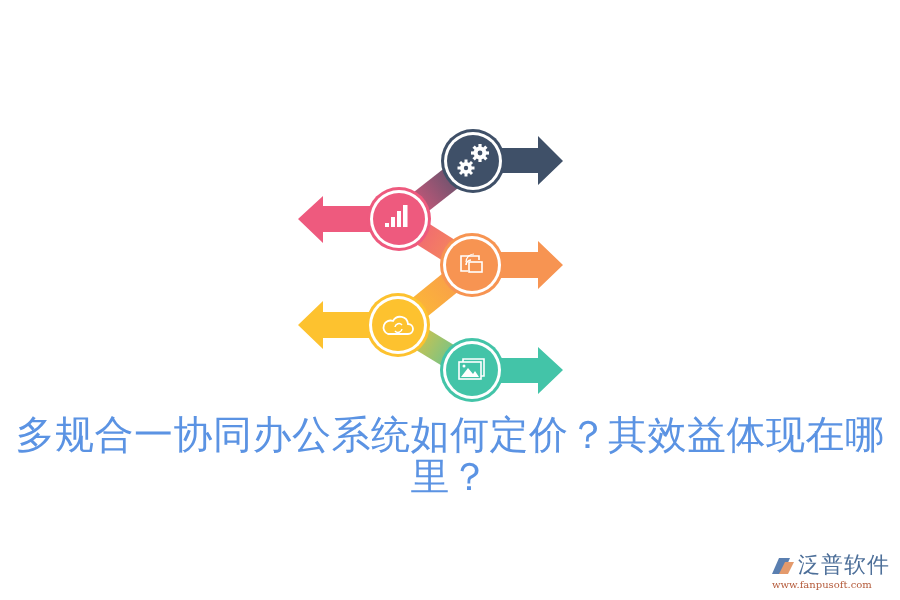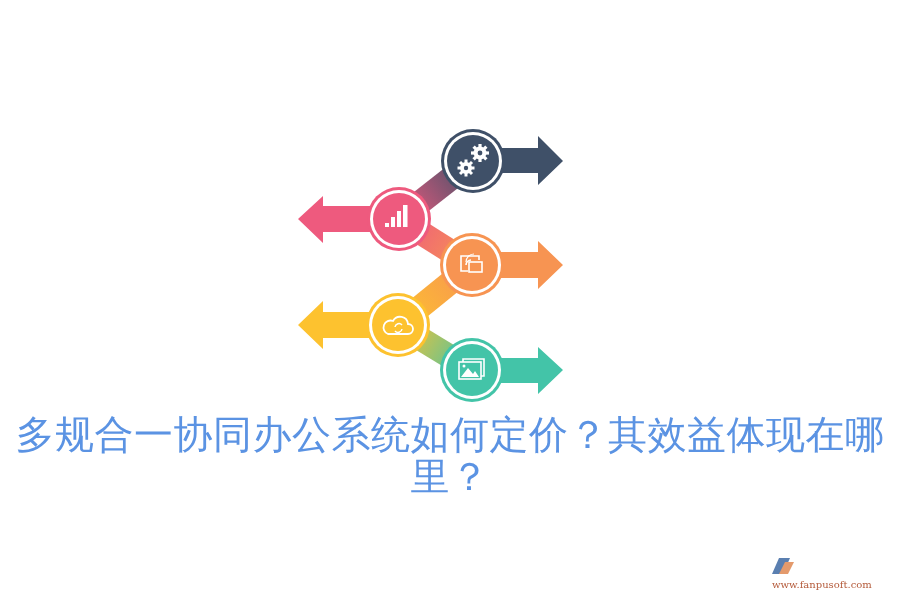--- a/index.html
+++ b/index.html
@@ -129,14 +129,15 @@
   </g>
 </svg>
 
 <div class="headline">多规合一协同办公系统如何定价？其效益体现在哪里？</div>
 
 <div class="logo">
   <svg class="logo-icon" viewBox="0 0 26 26">
     <polygon points="2,20 9,4 20,4 13,20" fill="#5a7fb0"></polygon>
     <polygon points="9,20 15,8 24,8 18,20" fill="#e49a6c"></polygon>
   </svg>
+  <div class="logo-name">泛普软件</div>
   <div class="logo-url">www.fanpusoft.com</div>
 </div>
 
 </body></html>

